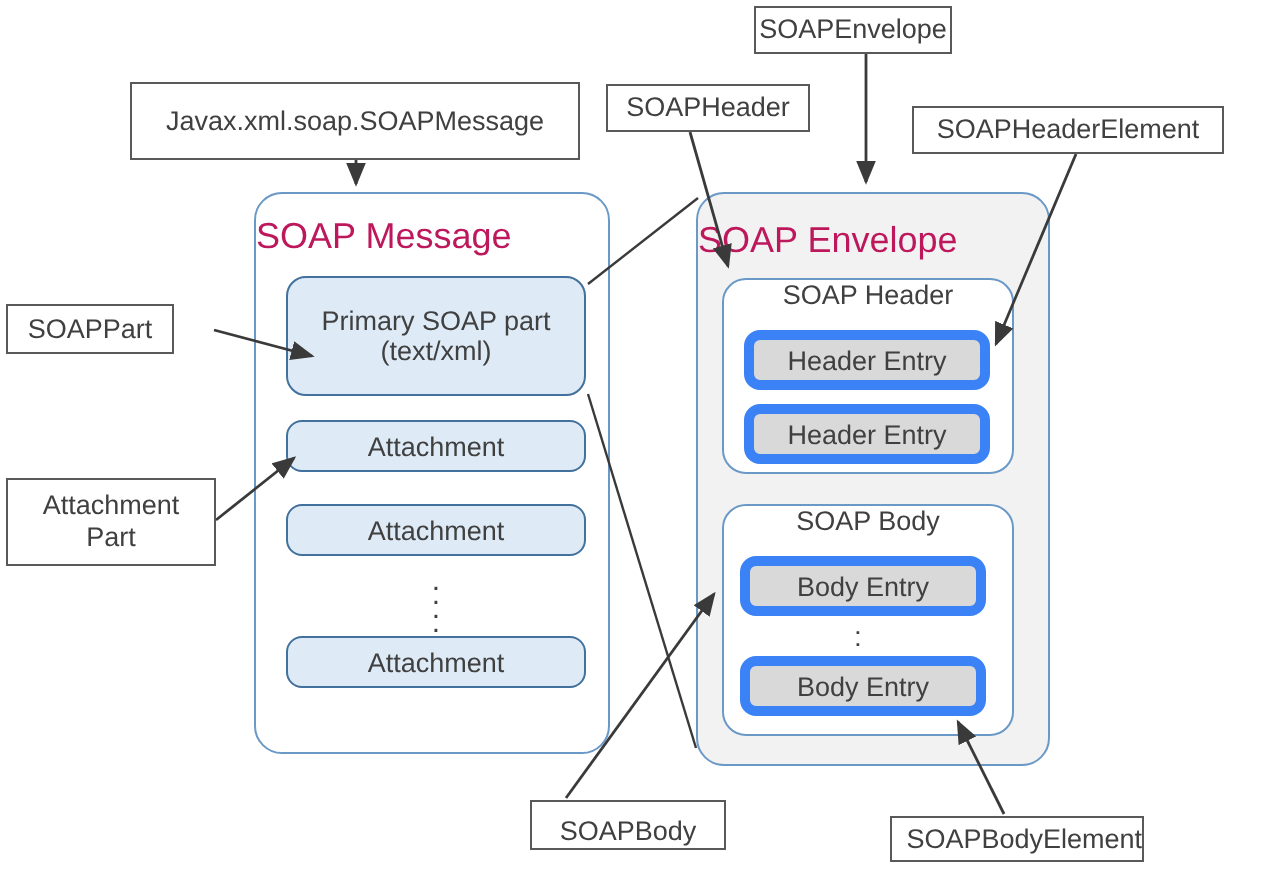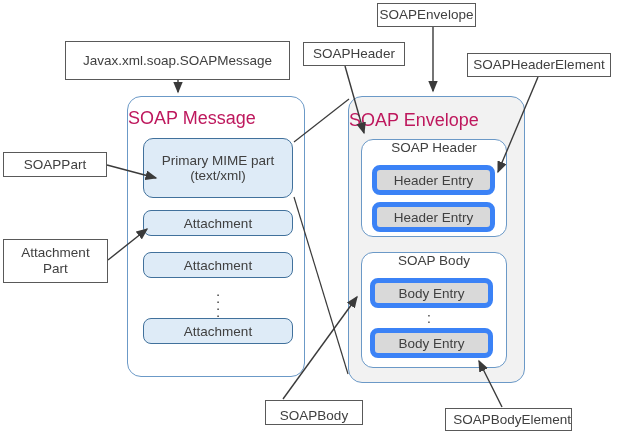--- a/index.html
+++ b/index.html
@@ -69,25 +69,25 @@
   </div>
 
   <div class="label-box" style="left:377px;top:3px;width:99px;height:24px;">
     <span>SOAPEnvelope</span>
   </div>
 
   <div class="label-box" style="left:303px;top:42px;width:102px;height:24px;">
     <span>SOAPHeader</span>
   </div>
 
-  <div class="label-box" style="left:467px;top:53px;width:144px;height:24px;">
+  <div class="label-box" style="left:456px;top:53px;width:156px;height:24px;">
     <span>SOAPHeaderElement</span>
   </div>
 
-  <div class="label-box" style="left:3px;top:152px;width:104px;height:25px;">
+  <div class="label-box" style="left:3px;top:152px;width:84px;height:25px;">
     <span>SOAPPart</span>
   </div>
 
   <div class="label-box" style="left:3px;top:239px;width:105px;height:44px;">
     <span>Attachment</span>
     <span>Part</span>
   </div>
 
   <div class="label-box" style="left:265px;top:400px;width:98px;height:25px;justify-content:flex-end;">
     <span>SOAPBody</span>
@@ -95,21 +95,21 @@
 
   <div class="label-box" style="left:445px;top:408px;width:127px;height:23px;align-items:flex-end;">
     <span>SOAPBodyElement</span>
   </div>
 
   <div class="container" style="left:127px;top:96px;width:178px;height:281px;background:#ffffff;">
     <div class="title" style="margin-top:11px;">SOAP Message</div>
   </div>
 
   <div class="blue-box" style="left:143px;top:138px;width:150px;height:60px;border-radius:10px;z-index:1;">
-    <span>Primary MIME part</span>
+    <span>Primary SOAP part</span>
     <span>(text/xml)</span>
   </div>
 
   <div class="blue-box" style="left:143px;top:210px;width:150px;height:26px;z-index:1;">
     <span>Attachment</span>
   </div>
 
   <div class="blue-box" style="left:143px;top:252px;width:150px;height:26px;z-index:1;">
     <span>Attachment</span>
   </div>

